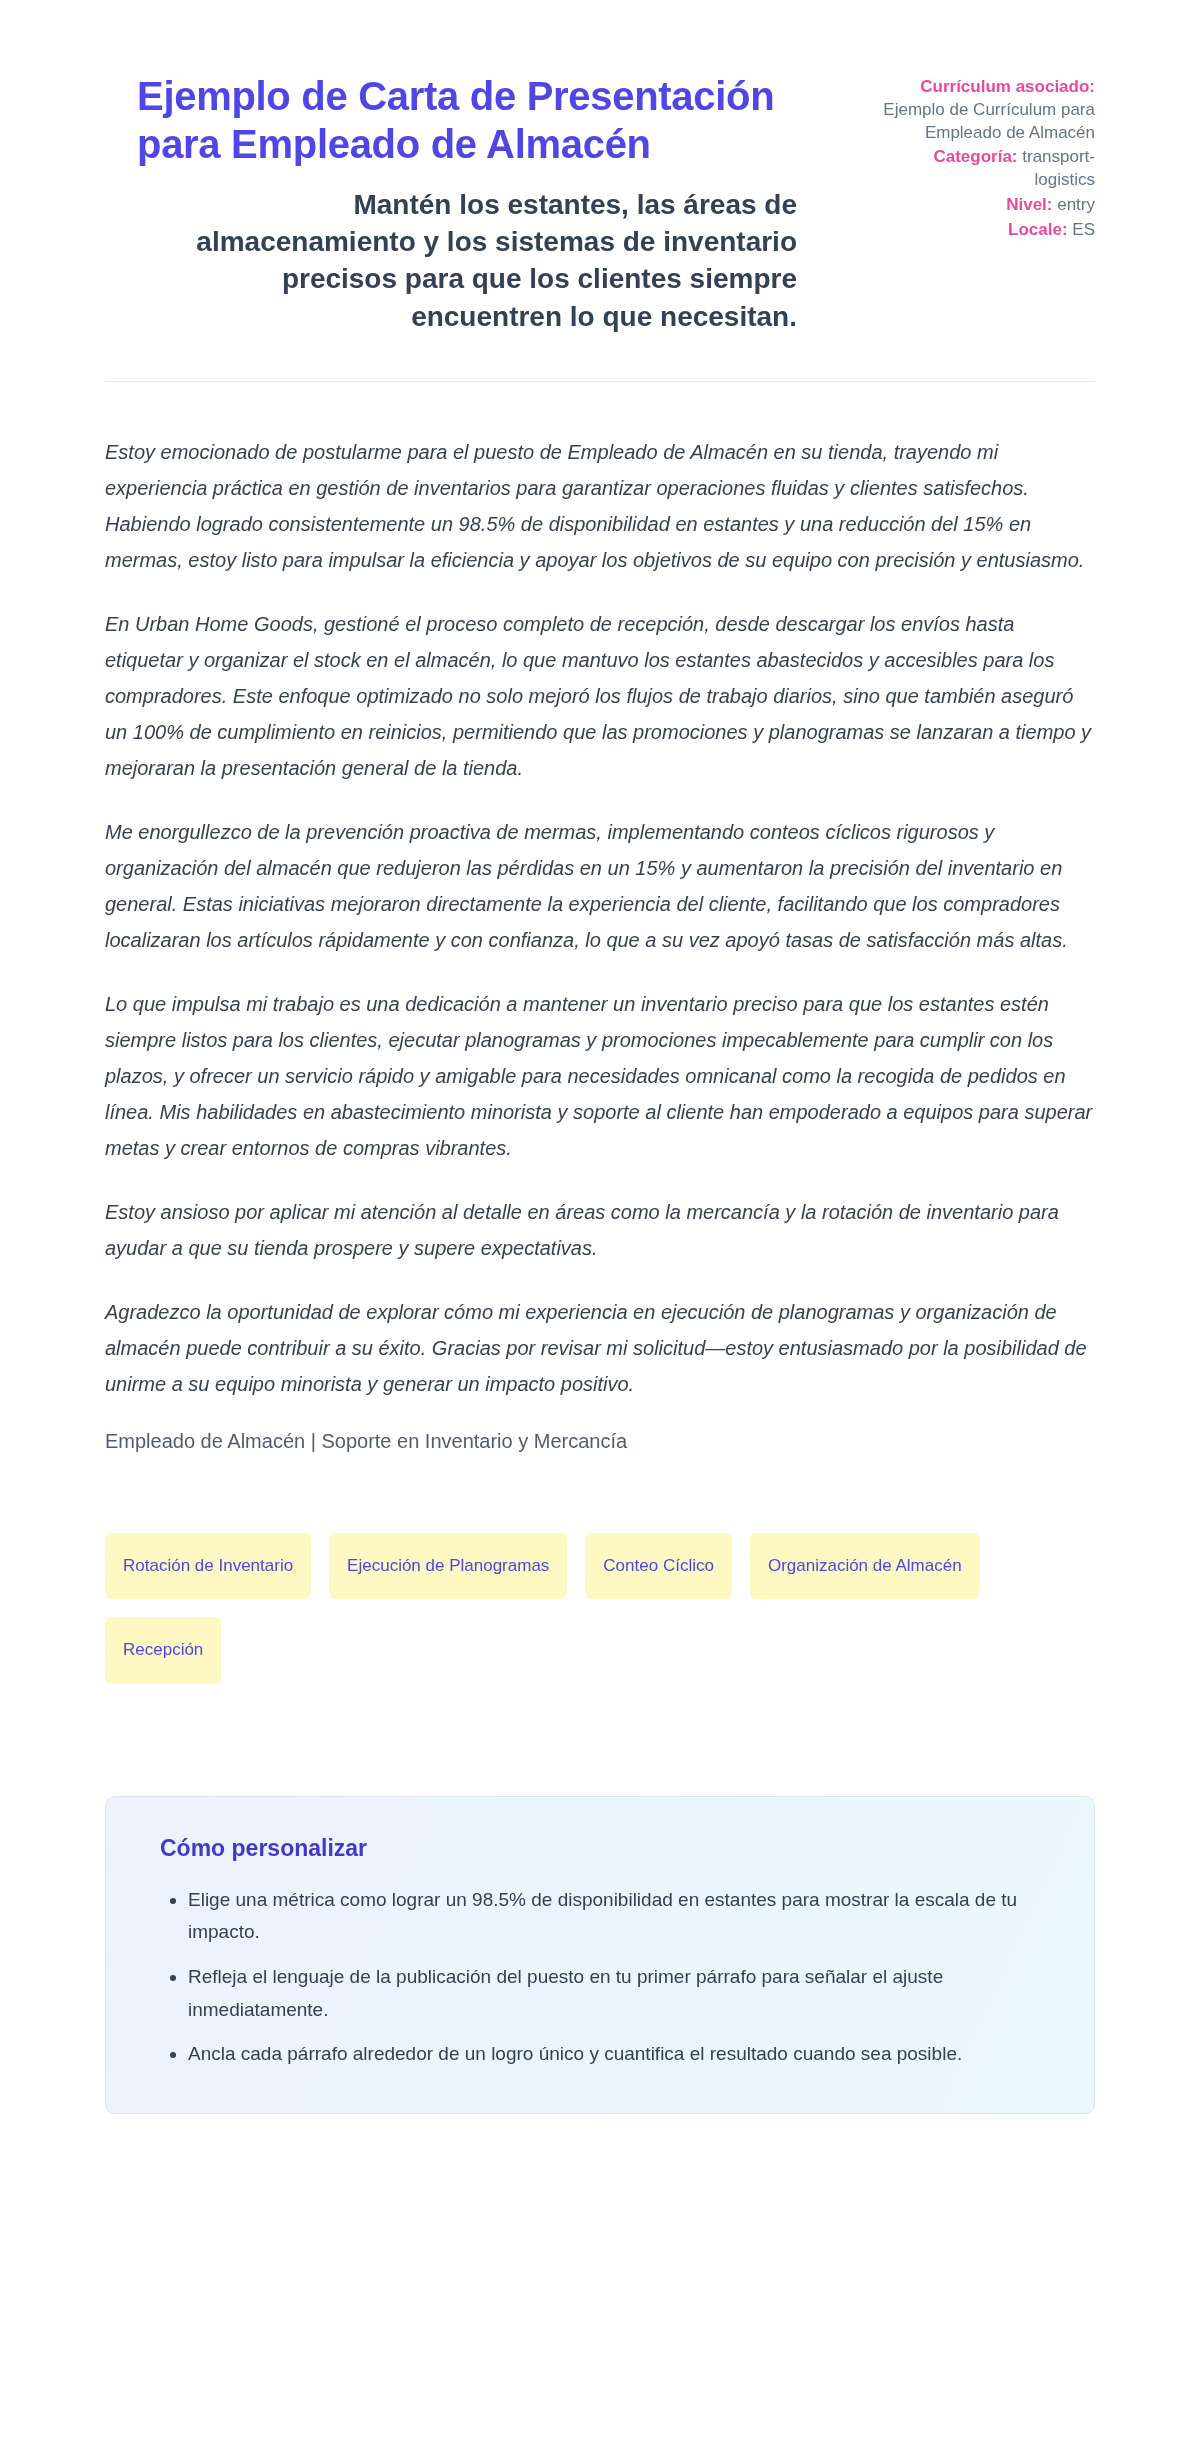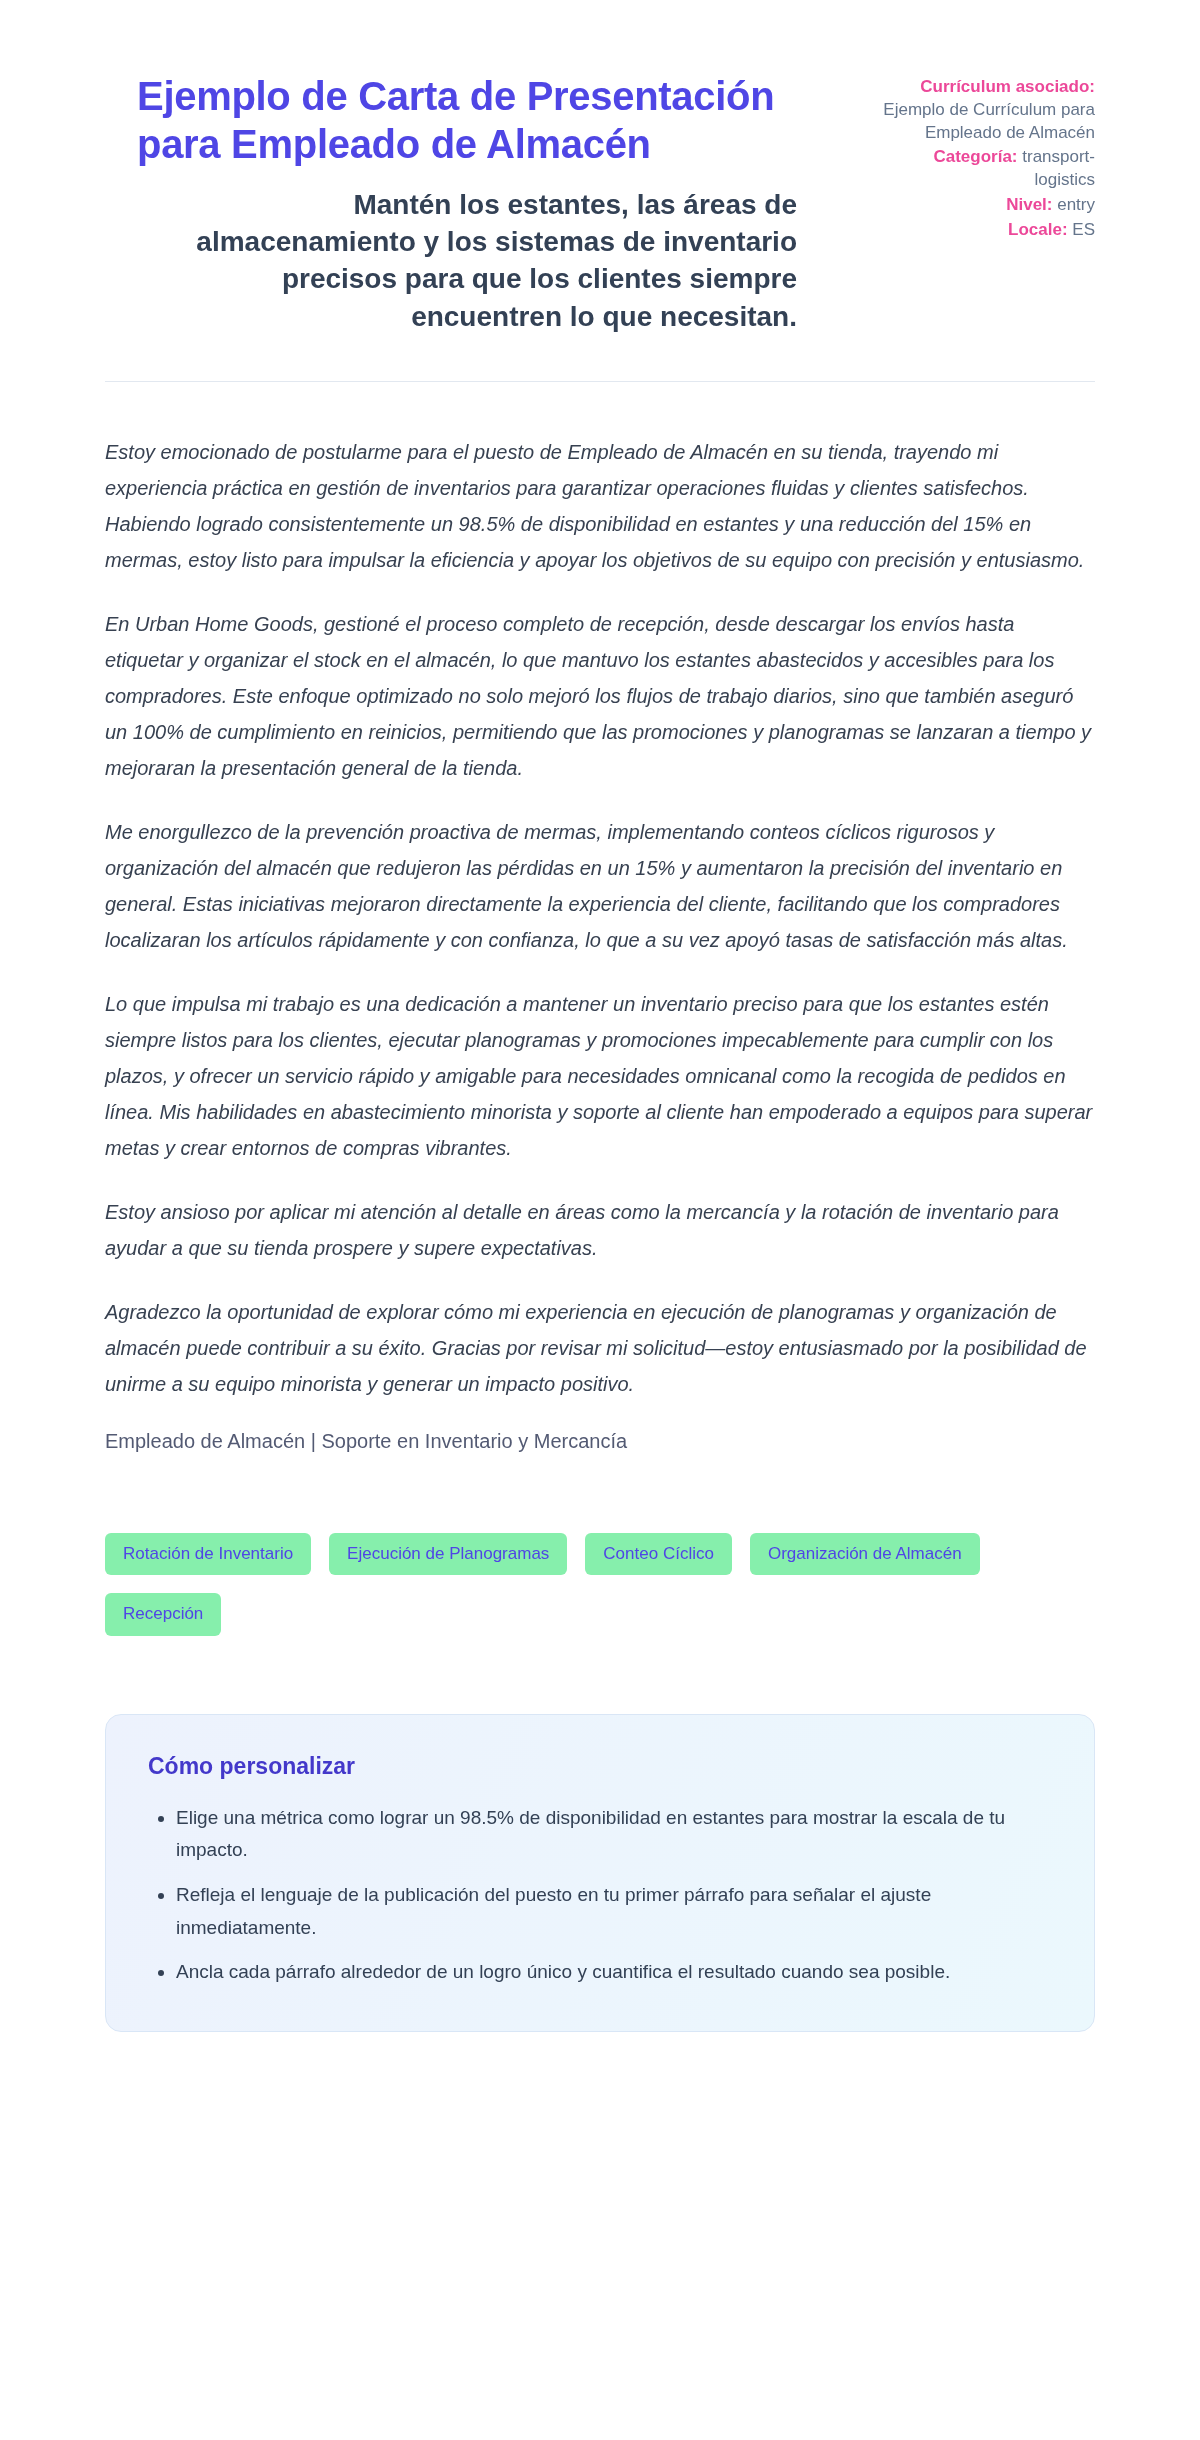--- a/index.html
+++ b/index.html
@@ -33,32 +33,32 @@
 
   
   .greeting { color: #4f46e5; font-weight: 700; font-size: 21px; margin: 0 0 36px; }
   .body-p { font-size: 20px; line-height: 1.8; margin: 0 0 28px; color: #374151; font-style: italic; }
   .sig-name { font-size: 20px; font-weight: 700; color: #111827; margin: 46px 0 14px; }
   .sig-role { font-size: 20px; color: #535a73; margin: 0; }
 
   
   .tags { margin-top: 80px; display: flex; flex-wrap: wrap; gap: 18px; }
   .tag {
-    background: #86efac; color: #4f46e5; font-size: 17px;
-    padding: 11px 18px; border-radius: 6px; display: inline-block;
+    background: #fef9c3; color: #4f46e5; font-size: 17px;
+    padding: 23px 18px; border-radius: 6px; display: inline-block;
     line-height: 1.2; white-space: nowrap;
   }
 
   
   .customize {
-    margin-top: 78px;
+    margin-top: 112px;
     background: linear-gradient(115deg, #edf2fd 0%, #ebf8fd 100%);
     border: 1px solid #d9e6f6;
-    border-radius: 16px;
-    padding: 38px 42px 42px;
+    border-radius: 10px;
+    padding: 38px 54px 42px;
   }
   .customize h2 { color: #4338ca; font-size: 23px; margin: 0 0 22px; font-weight: 700; }
   .customize ul { margin: 0; padding-left: 28px; }
   .customize li { font-size: 19px; line-height: 1.72; color: #334155; margin-bottom: 12px; }
   .customize li:last-child { margin-bottom: 0; }
 </style>
 </head>
 <body>
 
 <div class="container">

